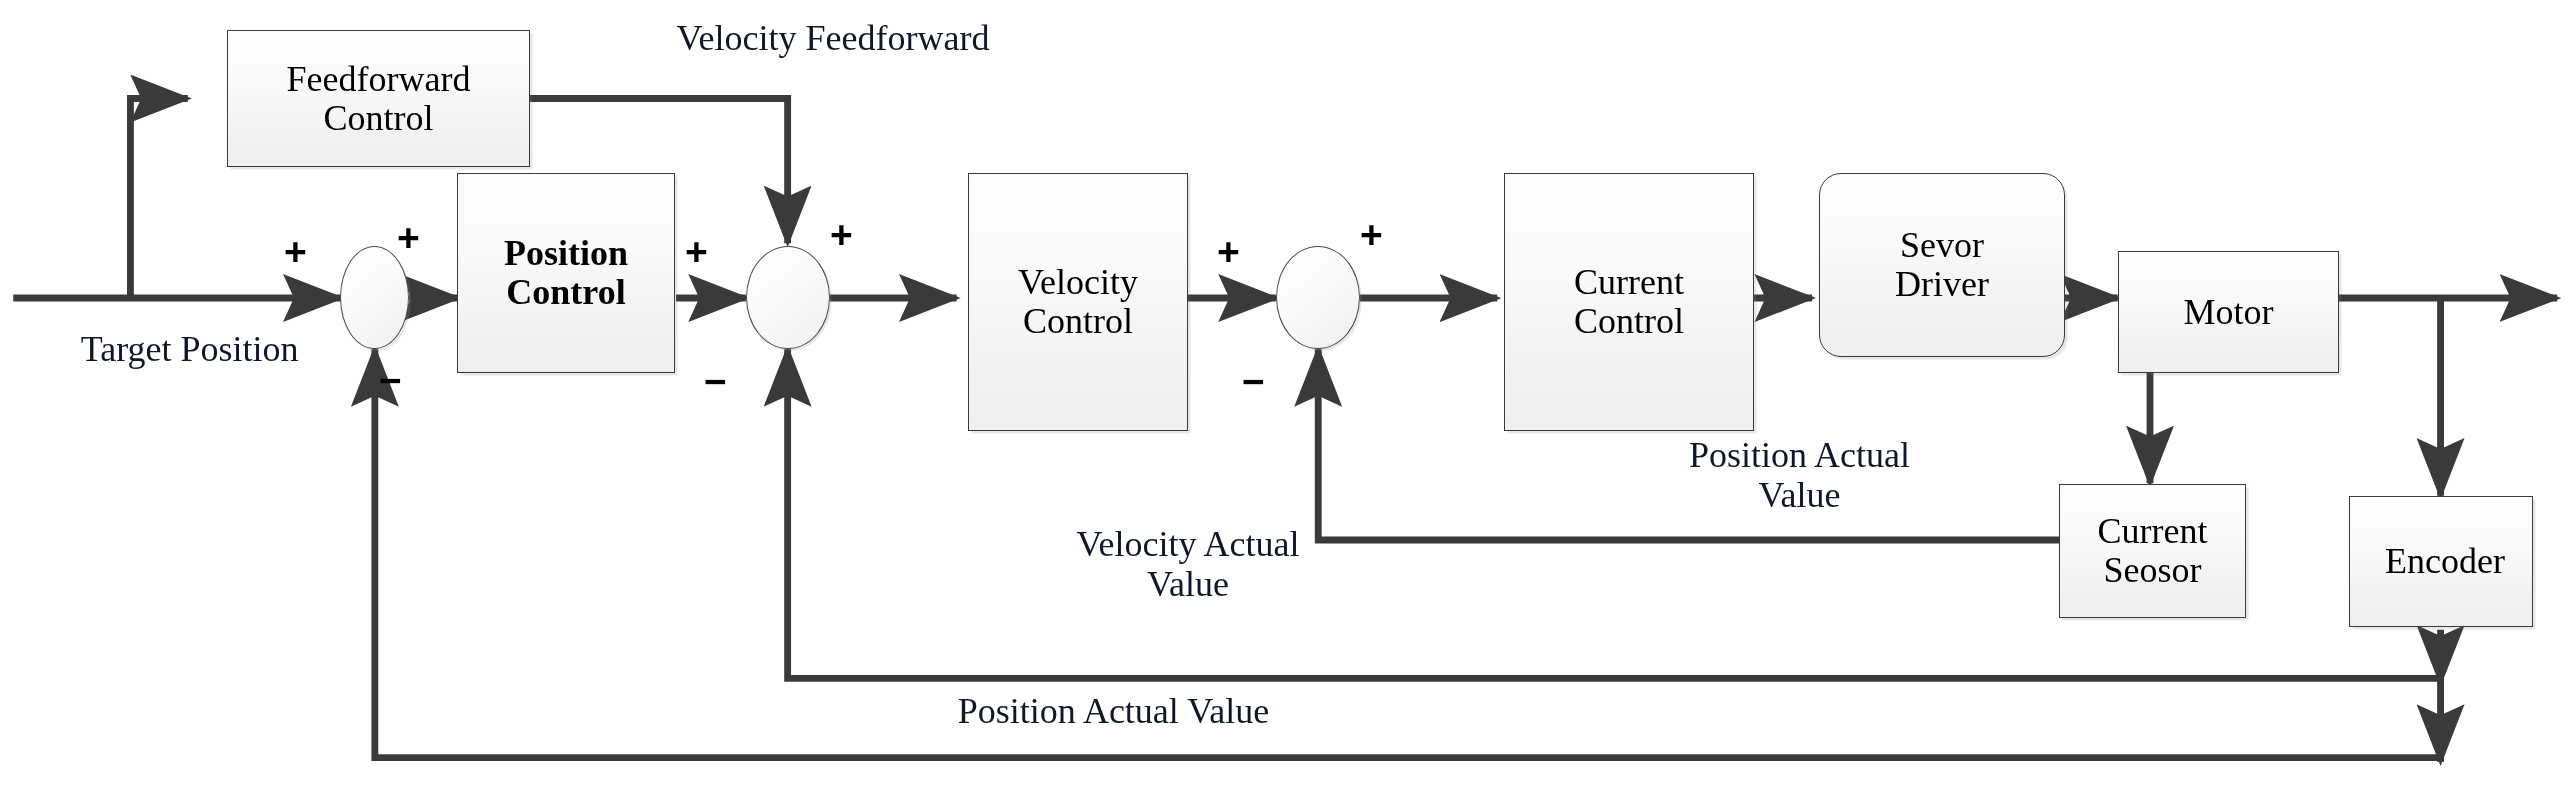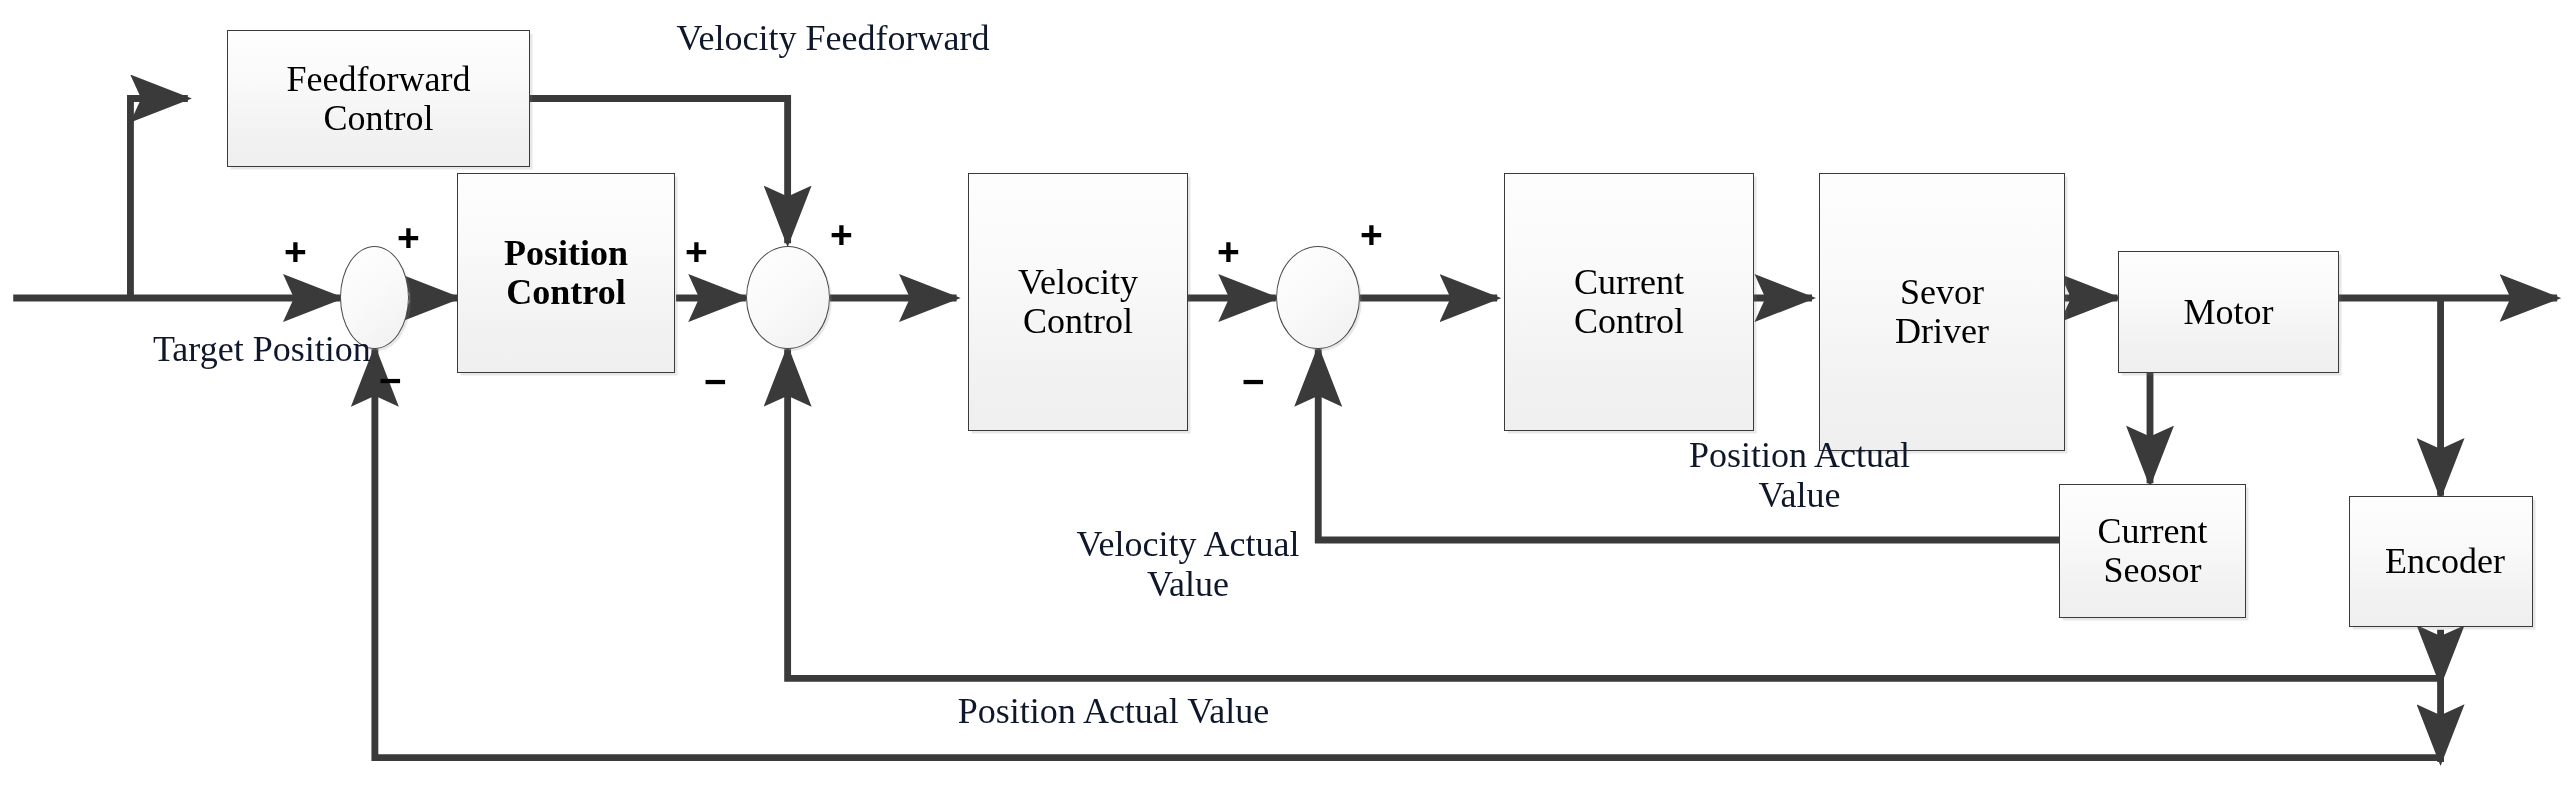--- a/index.html
+++ b/index.html
@@ -109,21 +109,21 @@
 
   <div class="blk" style="left:457px;top:173px;width:218px;height:200px;font-weight:bold;">Position
 Control</div>
 
   <div class="blk" style="left:968px;top:173px;width:220px;height:258px;">Velocity
 Control</div>
 
   <div class="blk" style="left:1504px;top:173px;width:250px;height:258px;">Current
 Control</div>
 
-  <div class="blk" style="left:1819px;top:173px;width:246px;height:278px;">Sevor
+  <div class="blk" style="left:1819px;top:173px;width:246px;height:184px;border-radius:22px;">Sevor
 Driver</div>
 
   <div class="blk" style="left:2118px;top:243px;width:221px;height:122px;margin-top:8px;">Motor</div>
 
   <div class="blk" style="left:2059px;top:484px;width:187px;height:134px;">Current
 Seosor</div>
 
   <div class="blk" style="left:2349px;top:496px;width:184px;height:131px;padding-left:8px;">Encoder</div>
 
   <div class="sum" style="left:340px;top:246px;width:69px;height:103px;"></div>
@@ -137,21 +137,21 @@
   <span class="sign" style="left:379px;top:361px;">−</span>
 
   <span class="sign" style="left:685px;top:232px;">+</span>
   <span class="sign" style="left:830px;top:215px;">+</span>
   <span class="sign" style="left:704px;top:362px;">−</span>
 
   <span class="sign" style="left:1217px;top:232px;">+</span>
   <span class="sign" style="left:1360px;top:215px;">+</span>
   <span class="sign" style="left:1242px;top:362px;">−</span>
 
-  <div class="lbl" style="left:8.7px;top:329px;width:362px;text-align:right;">Target Position</div>
+  <div class="lbl" style="left:8.7px;top:329px;width:362px;text-align:center;">Target Position</div>
 
   <div class="lbl" style="left:546px;top:17.5px;width:574px;">Velocity Feedforward</div>
 
   <div class="lbl" style="left:1550px;top:435px;width:499px;">Position Actual
 Value</div>
 
   <div class="lbl" style="left:948px;top:524px;width:480px;text-align:center;">Velocity Actual
 Value</div>
 
   <div class="lbl" style="left:677px;top:691px;width:873px;">Position Actual Value</div>

